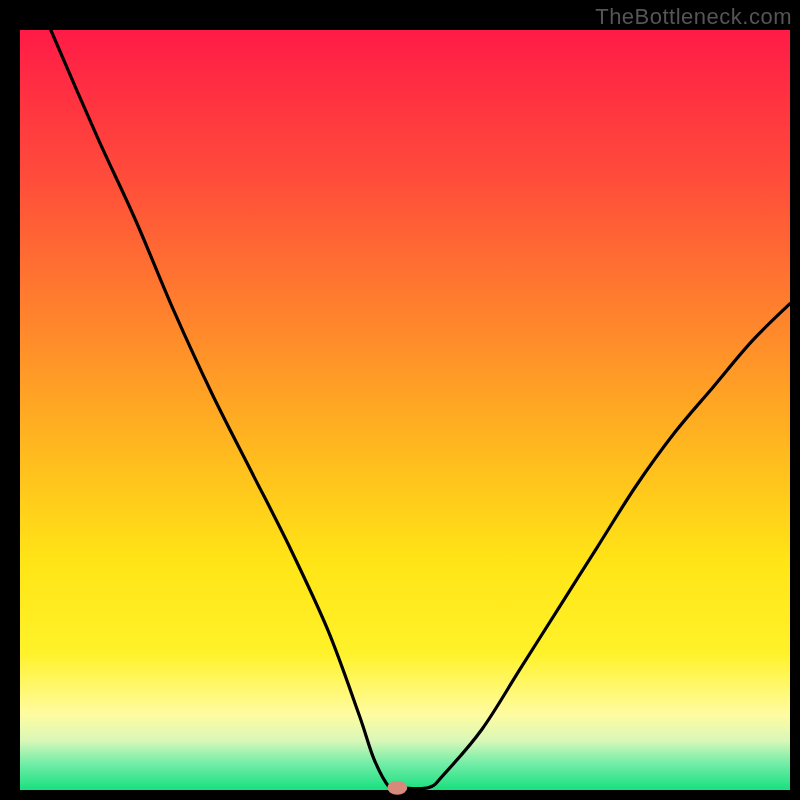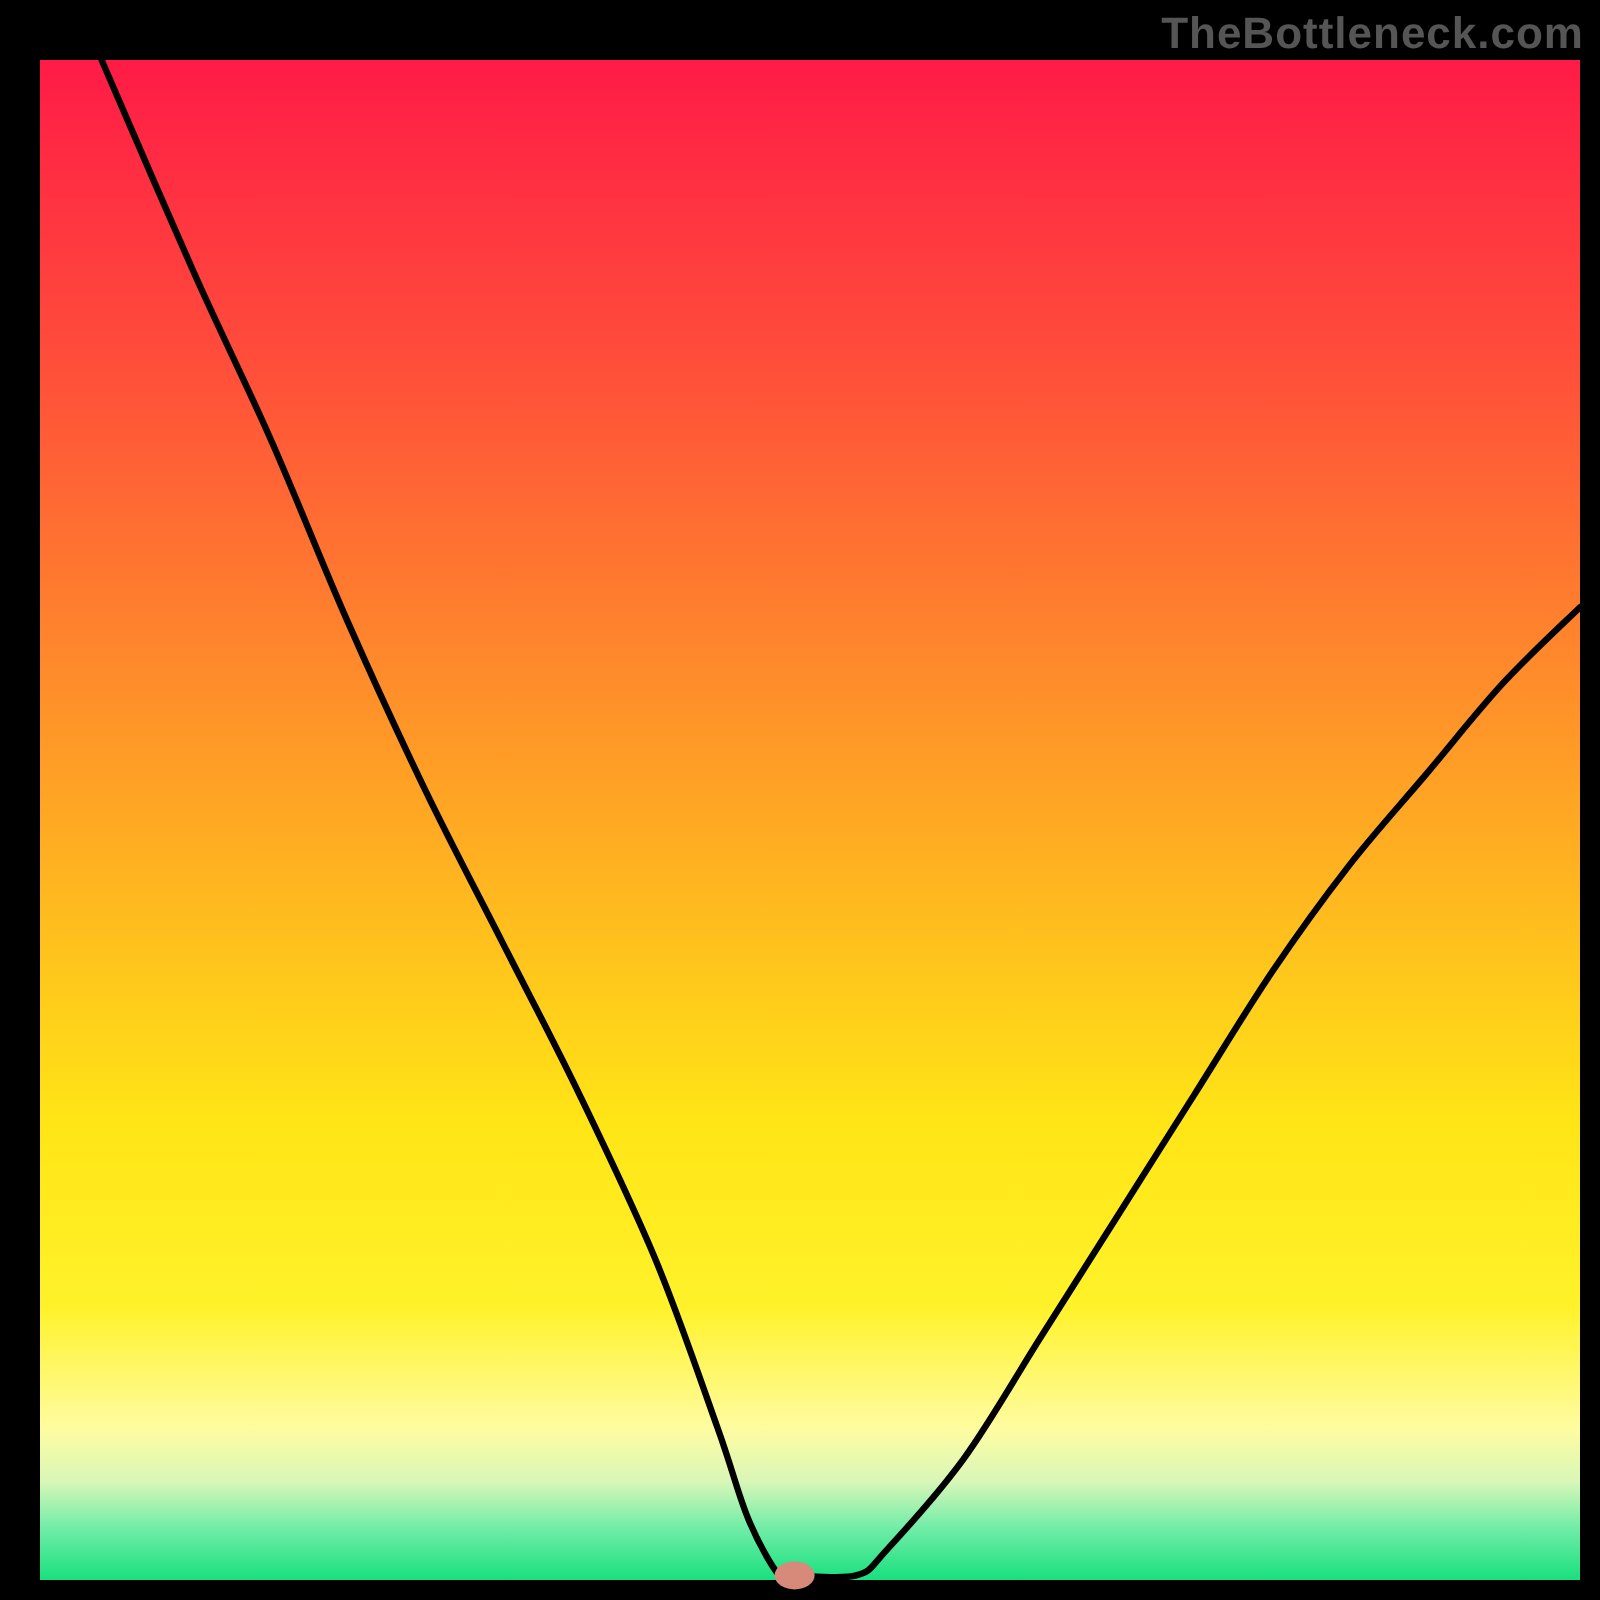--- a/index.html
+++ b/index.html
@@ -16,21 +16,21 @@
     width: 800px;
     height: 800px;
     background: #000;
   }
   .watermark {
     position: absolute;
     top: 4px;
     right: 8px;
     color: #555;
     font-size: 22px;
-    font-weight: 700;
+    font-weight: 400;
     letter-spacing: 0.5px;
     user-select: none;
   }
   svg {
     display: block;
   }
 </style>
 </head>
 <body>
 

